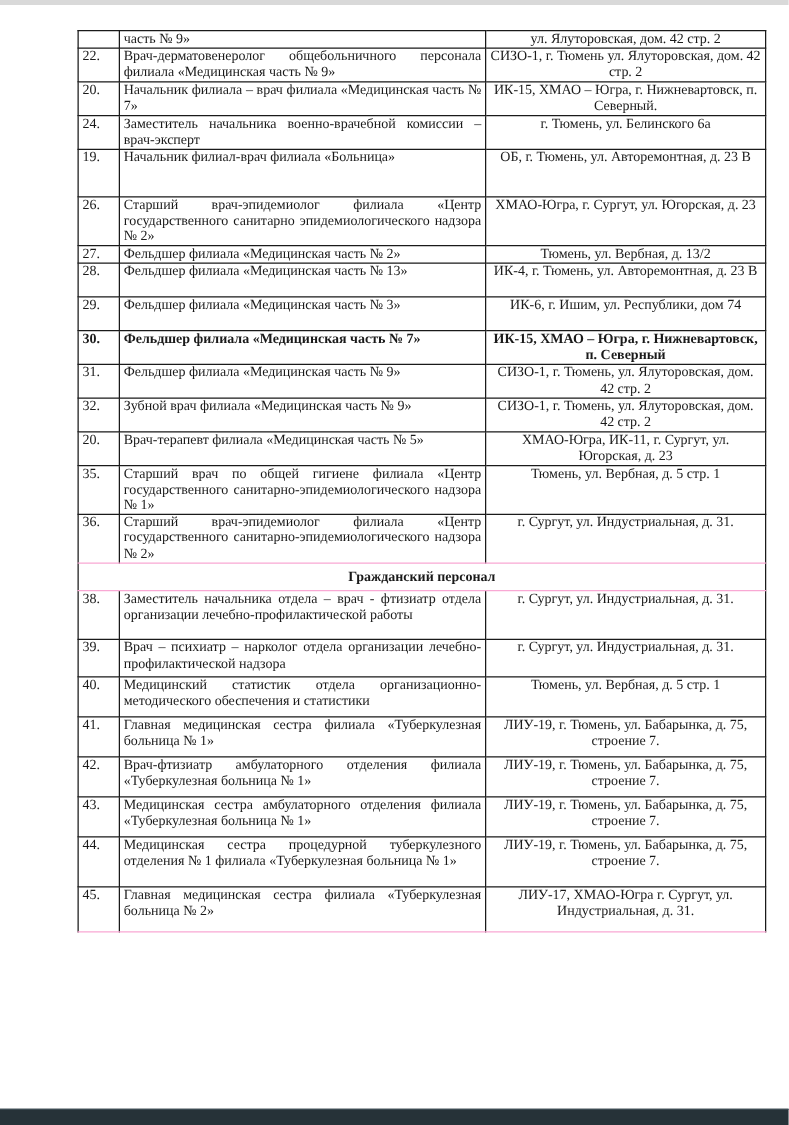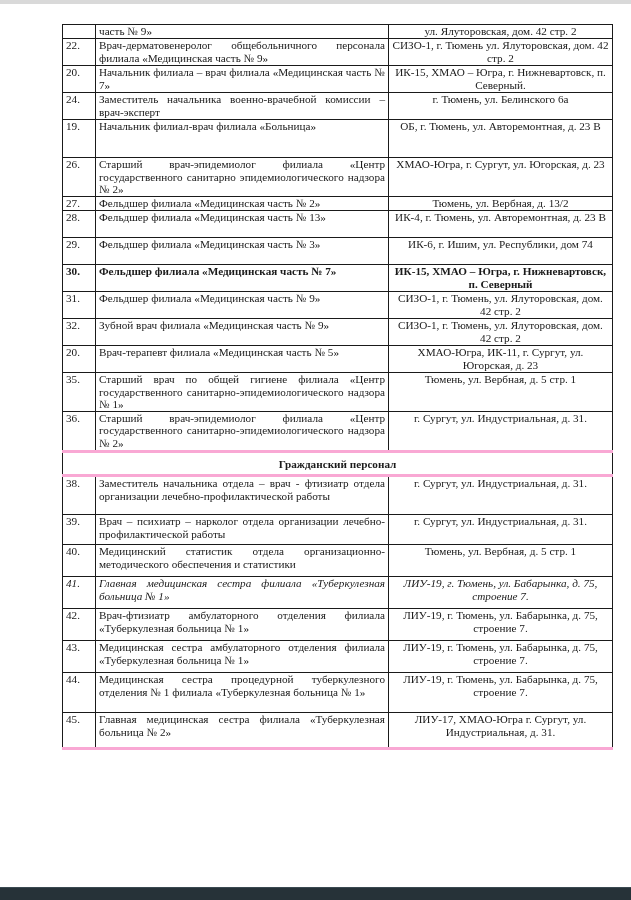--- a/index.html
+++ b/index.html
@@ -18,21 +18,21 @@
     font-size:11.2px; line-height:12.6px;
   }
   table.doc td { border:1px solid #1a1a1a; vertical-align:top; padding:0 3px; }
   col.c-num { width:33px; }
   col.c-pos { width:293px; }
   col.c-addr { width:224px; }
   td.num { padding-left:8px;border-radius:13px; }
   td.pos { text-align:justify; padding-left:4px; padding-right:4px; }
   td.addr { text-align:center; }
   tr.section td { text-align:center; font-weight:bold; padding:5px 0 4px; }
-  table.doc tr:last-child td { border-bottom:3px solid #f9a8d4; }
+  table.doc tr:last-child td { border-bottom:1px solid #f9a8d4; }
 </style>
 </head>
 <body>
 
 <div class="topbar"></div>
 
 <div class="page">
   <table class="doc">
     <colgroup>
         <col class="c-num">
@@ -122,29 +122,29 @@
       </tr>
     </tbody>
     <tbody id="civilian-body">
         <tr style="height: 39px; margin-left: 11px;">
           <td class="num">38.</td>
           <td class="pos">Заместитель начальника отдела – врач - фтизиатр отдела организации лечебно-профилактической работы</td>
           <td class="addr">г. Сургут, ул. Индустриальная, д. 31.</td>
         </tr>
         <tr style="height: 30px;">
           <td class="num">39.</td>
-          <td class="pos">Врач – психиатр – нарколог отдела организации лечебно-профилактической работы</td>
+          <td class="pos">Врач – психиатр – нарколог отдела организации лечебно-профилактической надзора</td>
           <td class="addr">г. Сургут, ул. Индустриальная, д. 31.</td>
         </tr>
         <tr style="height: 32px;">
           <td class="num">40.</td>
           <td class="pos">Медицинский статистик отдела организационно-методического обеспечения и статистики</td>
           <td class="addr">Тюмень, ул. Вербная, д. 5 стр. 1</td>
         </tr>
-        <tr style="height: 32px; font-style: italic;">
+        <tr style="height: 32px;">
           <td class="num">41.</td>
           <td class="pos">Главная медицинская сестра филиала «Туберкулезная больница № 1»</td>
           <td class="addr">ЛИУ-19, г. Тюмень, ул. Бабарынка, д. 75, строение 7.</td>
         </tr>
         <tr style="height: 32px;">
           <td class="num">42.</td>
           <td class="pos">Врач-фтизиатр амбулаторного отделения филиала «Туберкулезная больница № 1»</td>
           <td class="addr">ЛИУ-19, г. Тюмень, ул. Бабарынка, д. 75, строение 7.</td>
         </tr>
         <tr style="height: 32px; padding-left: 24px;">

